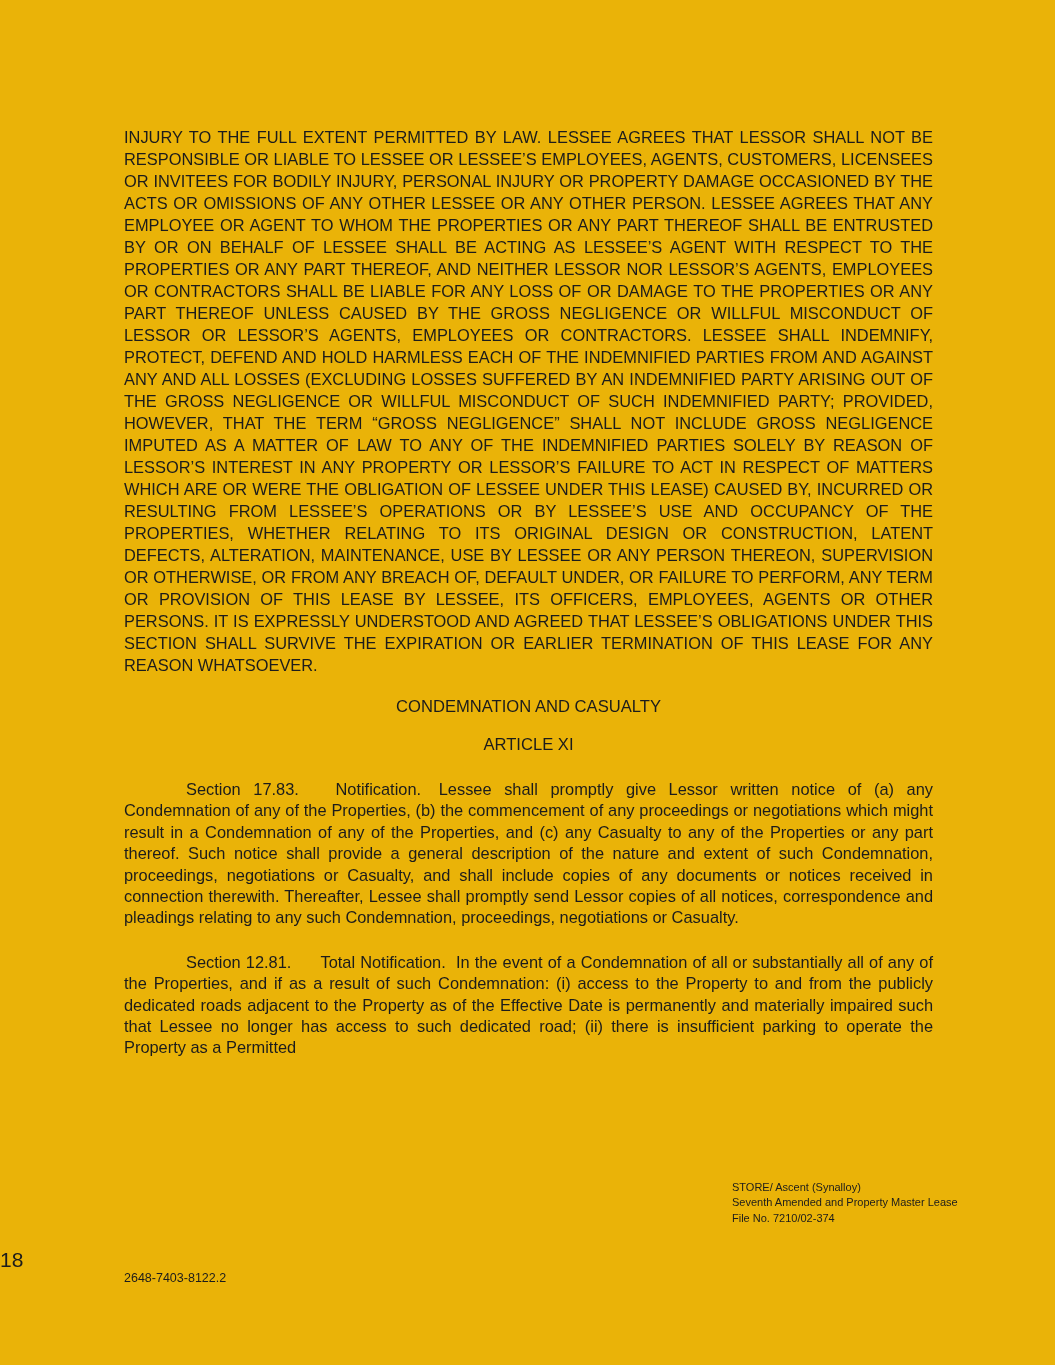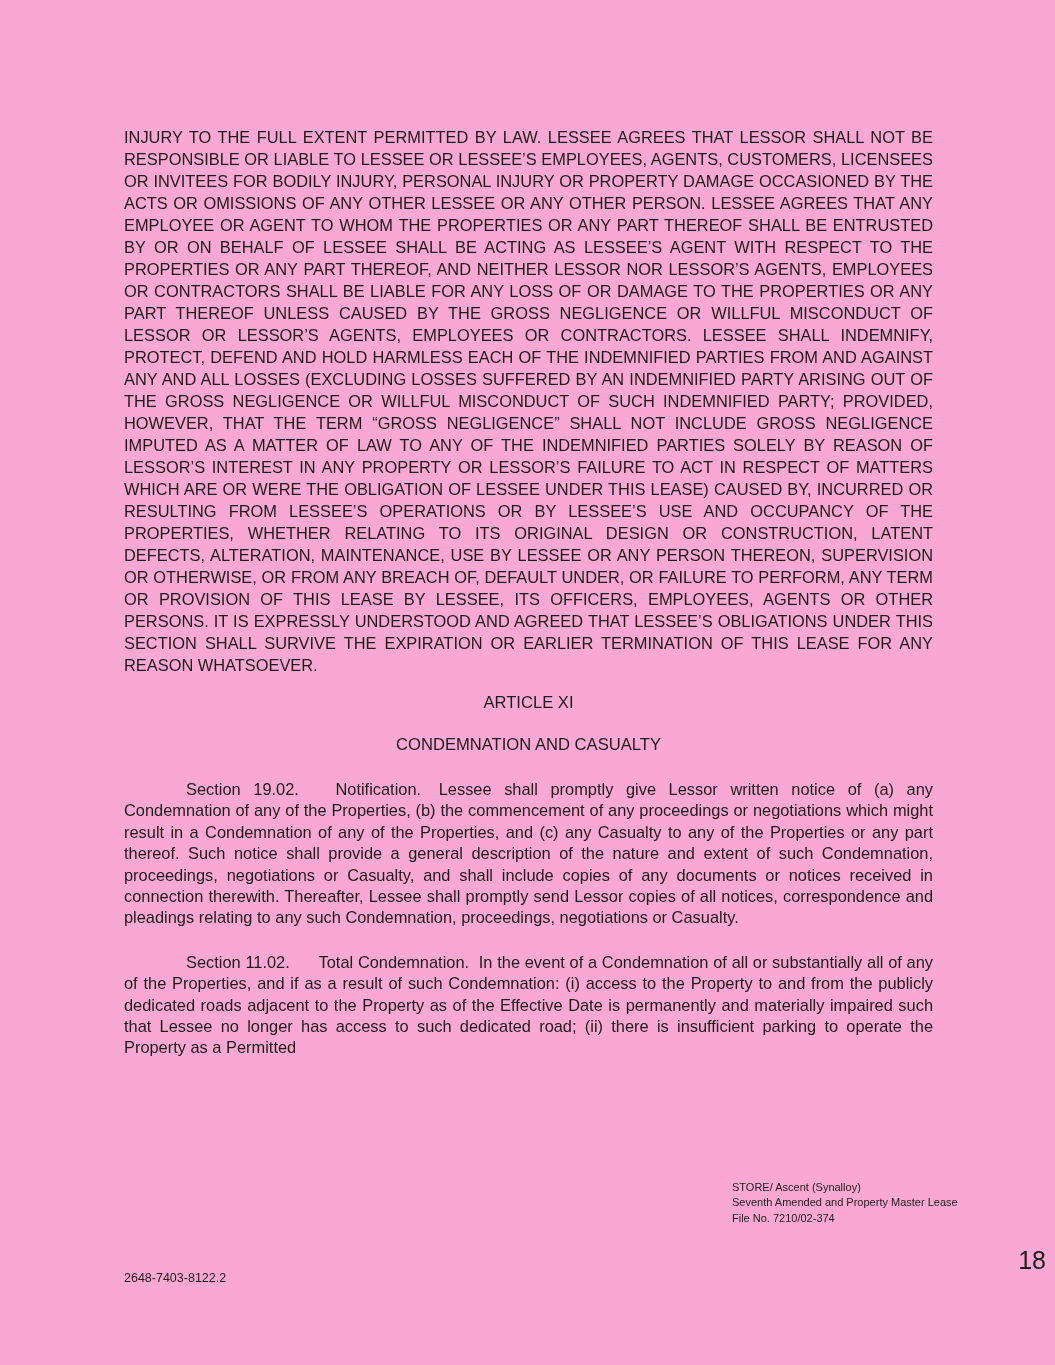--- a/index.html
+++ b/index.html
@@ -4,21 +4,21 @@
 <style>
   html, body {
     margin: 0;
     padding: 0;
     background: #ffffff;
   }
   .page {
     position: relative;
     width: 1055px;
     height: 1365px;
-    background: #f9a8d4;
+    background: #eab308;
     font-family: "Liberation Sans", sans-serif;
     color: #1c1c1c;
     overflow: hidden;
   }
   .content {
     position: absolute;
     left: 124px;
     top: 126px;
     width: 809px;
   }
@@ -41,24 +41,24 @@
   .article-title   { margin-top: 20px; }
   .section-para {
     line-height: 21.4px;
     text-indent: 62px;
     margin-top: 23px;
   }
   .section-title { margin-right: 5px; margin-left: 24px; }
   .page-number {
     position: absolute;
     left: 0;
-    right: 9px;
+    right: 0;
     top: 1249px;
-    text-align: right;
-    font-size: 25px;
+    text-align: left;
+    font-size: 21px;
     line-height: 22px;
   }
   .footer-left {
     position: absolute;
     left: 124px;
     top: 1271px;
     font-size: 12.5px;
     line-height: 15px;
   }
   .footer-right {
@@ -70,33 +70,33 @@
   }
 </style>
 </head>
 <body>
 
 <div class="page">
   <div class="content">
 
     <p class="para caps-para">INJURY TO THE FULL EXTENT PERMITTED BY LAW.  LESSEE AGREES THAT LESSOR SHALL NOT BE RESPONSIBLE OR LIABLE TO LESSEE OR LESSEE’S EMPLOYEES, AGENTS, CUSTOMERS, LICENSEES OR INVITEES FOR BODILY INJURY, PERSONAL INJURY OR PROPERTY DAMAGE OCCASIONED BY THE ACTS OR OMISSIONS OF ANY OTHER LESSEE OR ANY OTHER PERSON.  LESSEE AGREES THAT ANY EMPLOYEE OR AGENT TO WHOM THE PROPERTIES OR ANY PART THEREOF SHALL BE ENTRUSTED BY OR ON BEHALF OF LESSEE SHALL BE ACTING AS LESSEE’S AGENT WITH RESPECT TO THE PROPERTIES OR ANY PART THEREOF, AND NEITHER LESSOR NOR LESSOR’S AGENTS, EMPLOYEES OR CONTRACTORS SHALL BE LIABLE FOR ANY LOSS OF OR DAMAGE TO THE PROPERTIES OR ANY PART THEREOF UNLESS CAUSED BY THE GROSS NEGLIGENCE OR WILLFUL MISCONDUCT OF LESSOR OR LESSOR’S AGENTS, EMPLOYEES OR CONTRACTORS.  LESSEE SHALL INDEMNIFY, PROTECT, DEFEND AND HOLD HARMLESS EACH OF THE INDEMNIFIED PARTIES FROM AND AGAINST ANY AND ALL LOSSES (EXCLUDING LOSSES SUFFERED BY AN INDEMNIFIED PARTY ARISING OUT OF THE GROSS NEGLIGENCE OR WILLFUL MISCONDUCT OF SUCH INDEMNIFIED PARTY; PROVIDED, HOWEVER, THAT THE TERM “GROSS NEGLIGENCE” SHALL NOT INCLUDE GROSS NEGLIGENCE IMPUTED AS A MATTER OF LAW TO ANY OF THE INDEMNIFIED PARTIES SOLELY BY REASON OF LESSOR’S INTEREST IN ANY PROPERTY OR LESSOR’S FAILURE TO ACT IN RESPECT OF MATTERS WHICH ARE OR WERE THE OBLIGATION OF LESSEE UNDER THIS LEASE) CAUSED BY, INCURRED OR RESULTING FROM LESSEE’S OPERATIONS OR BY LESSEE’S USE AND OCCUPANCY OF THE PROPERTIES, WHETHER RELATING TO ITS ORIGINAL DESIGN OR CONSTRUCTION, LATENT DEFECTS, ALTERATION, MAINTENANCE, USE BY LESSEE OR ANY PERSON THEREON, SUPERVISION OR OTHERWISE, OR FROM ANY BREACH OF, DEFAULT UNDER, OR FAILURE TO PERFORM, ANY TERM OR PROVISION OF THIS LEASE BY LESSEE, ITS OFFICERS, EMPLOYEES, AGENTS OR OTHER PERSONS.  IT IS EXPRESSLY UNDERSTOOD AND AGREED THAT LESSEE’S OBLIGATIONS UNDER THIS SECTION SHALL SURVIVE THE EXPIRATION OR EARLIER TERMINATION OF THIS LEASE FOR ANY REASON WHATSOEVER.</p>
 
+    <p class="heading article-title">CONDEMNATION AND CASUALTY</p>
+
     <p class="heading article-heading">ARTICLE XI</p>
 
-    <p class="heading article-title">CONDEMNATION AND CASUALTY</p>
-
     <p class="para section-para">
-      <span class="section-label">Section 19.02.</span>
+      <span class="section-label">Section 17.83.</span>
       <span class="section-title">Notification.</span>
       <span class="section-body">Lessee shall promptly give Lessor written notice of (a) any Condemnation of any of the Properties, (b) the commencement of any proceedings or negotiations which might result in a Condemnation of any of the Properties, and (c) any Casualty to any of the Properties or any part thereof.  Such notice shall provide a general description of the nature and extent of such Condemnation, proceedings, negotiations or Casualty, and shall include copies of any documents or notices received in connection therewith. Thereafter, Lessee shall promptly send Lessor copies of all notices, correspondence and pleadings relating to any such Condemnation, proceedings, negotiations or Casualty.</span>
     </p>
 
     <p class="para section-para">
-      <span class="section-label">Section 11.02.</span>
-      <span class="section-title">Total Condemnation.</span>
+      <span class="section-label">Section 12.81.</span>
+      <span class="section-title">Total Notification.</span>
       <span class="section-body">In the event of a Condemnation of all or substantially all of any of the Properties, and if as a result of such Condemnation: (i) access to the Property to and from the publicly dedicated roads adjacent to the Property as of the Effective Date is permanently and materially impaired such that Lessee no longer has access to such dedicated road; (ii) there is insufficient parking to operate the Property as a Permitted</span>
     </p>
 
   </div>
 
   <div class="page-number">18</div>
 
   <div class="footer-left">2648-7403-8122.2</div>
 
   <div class="footer-right">

